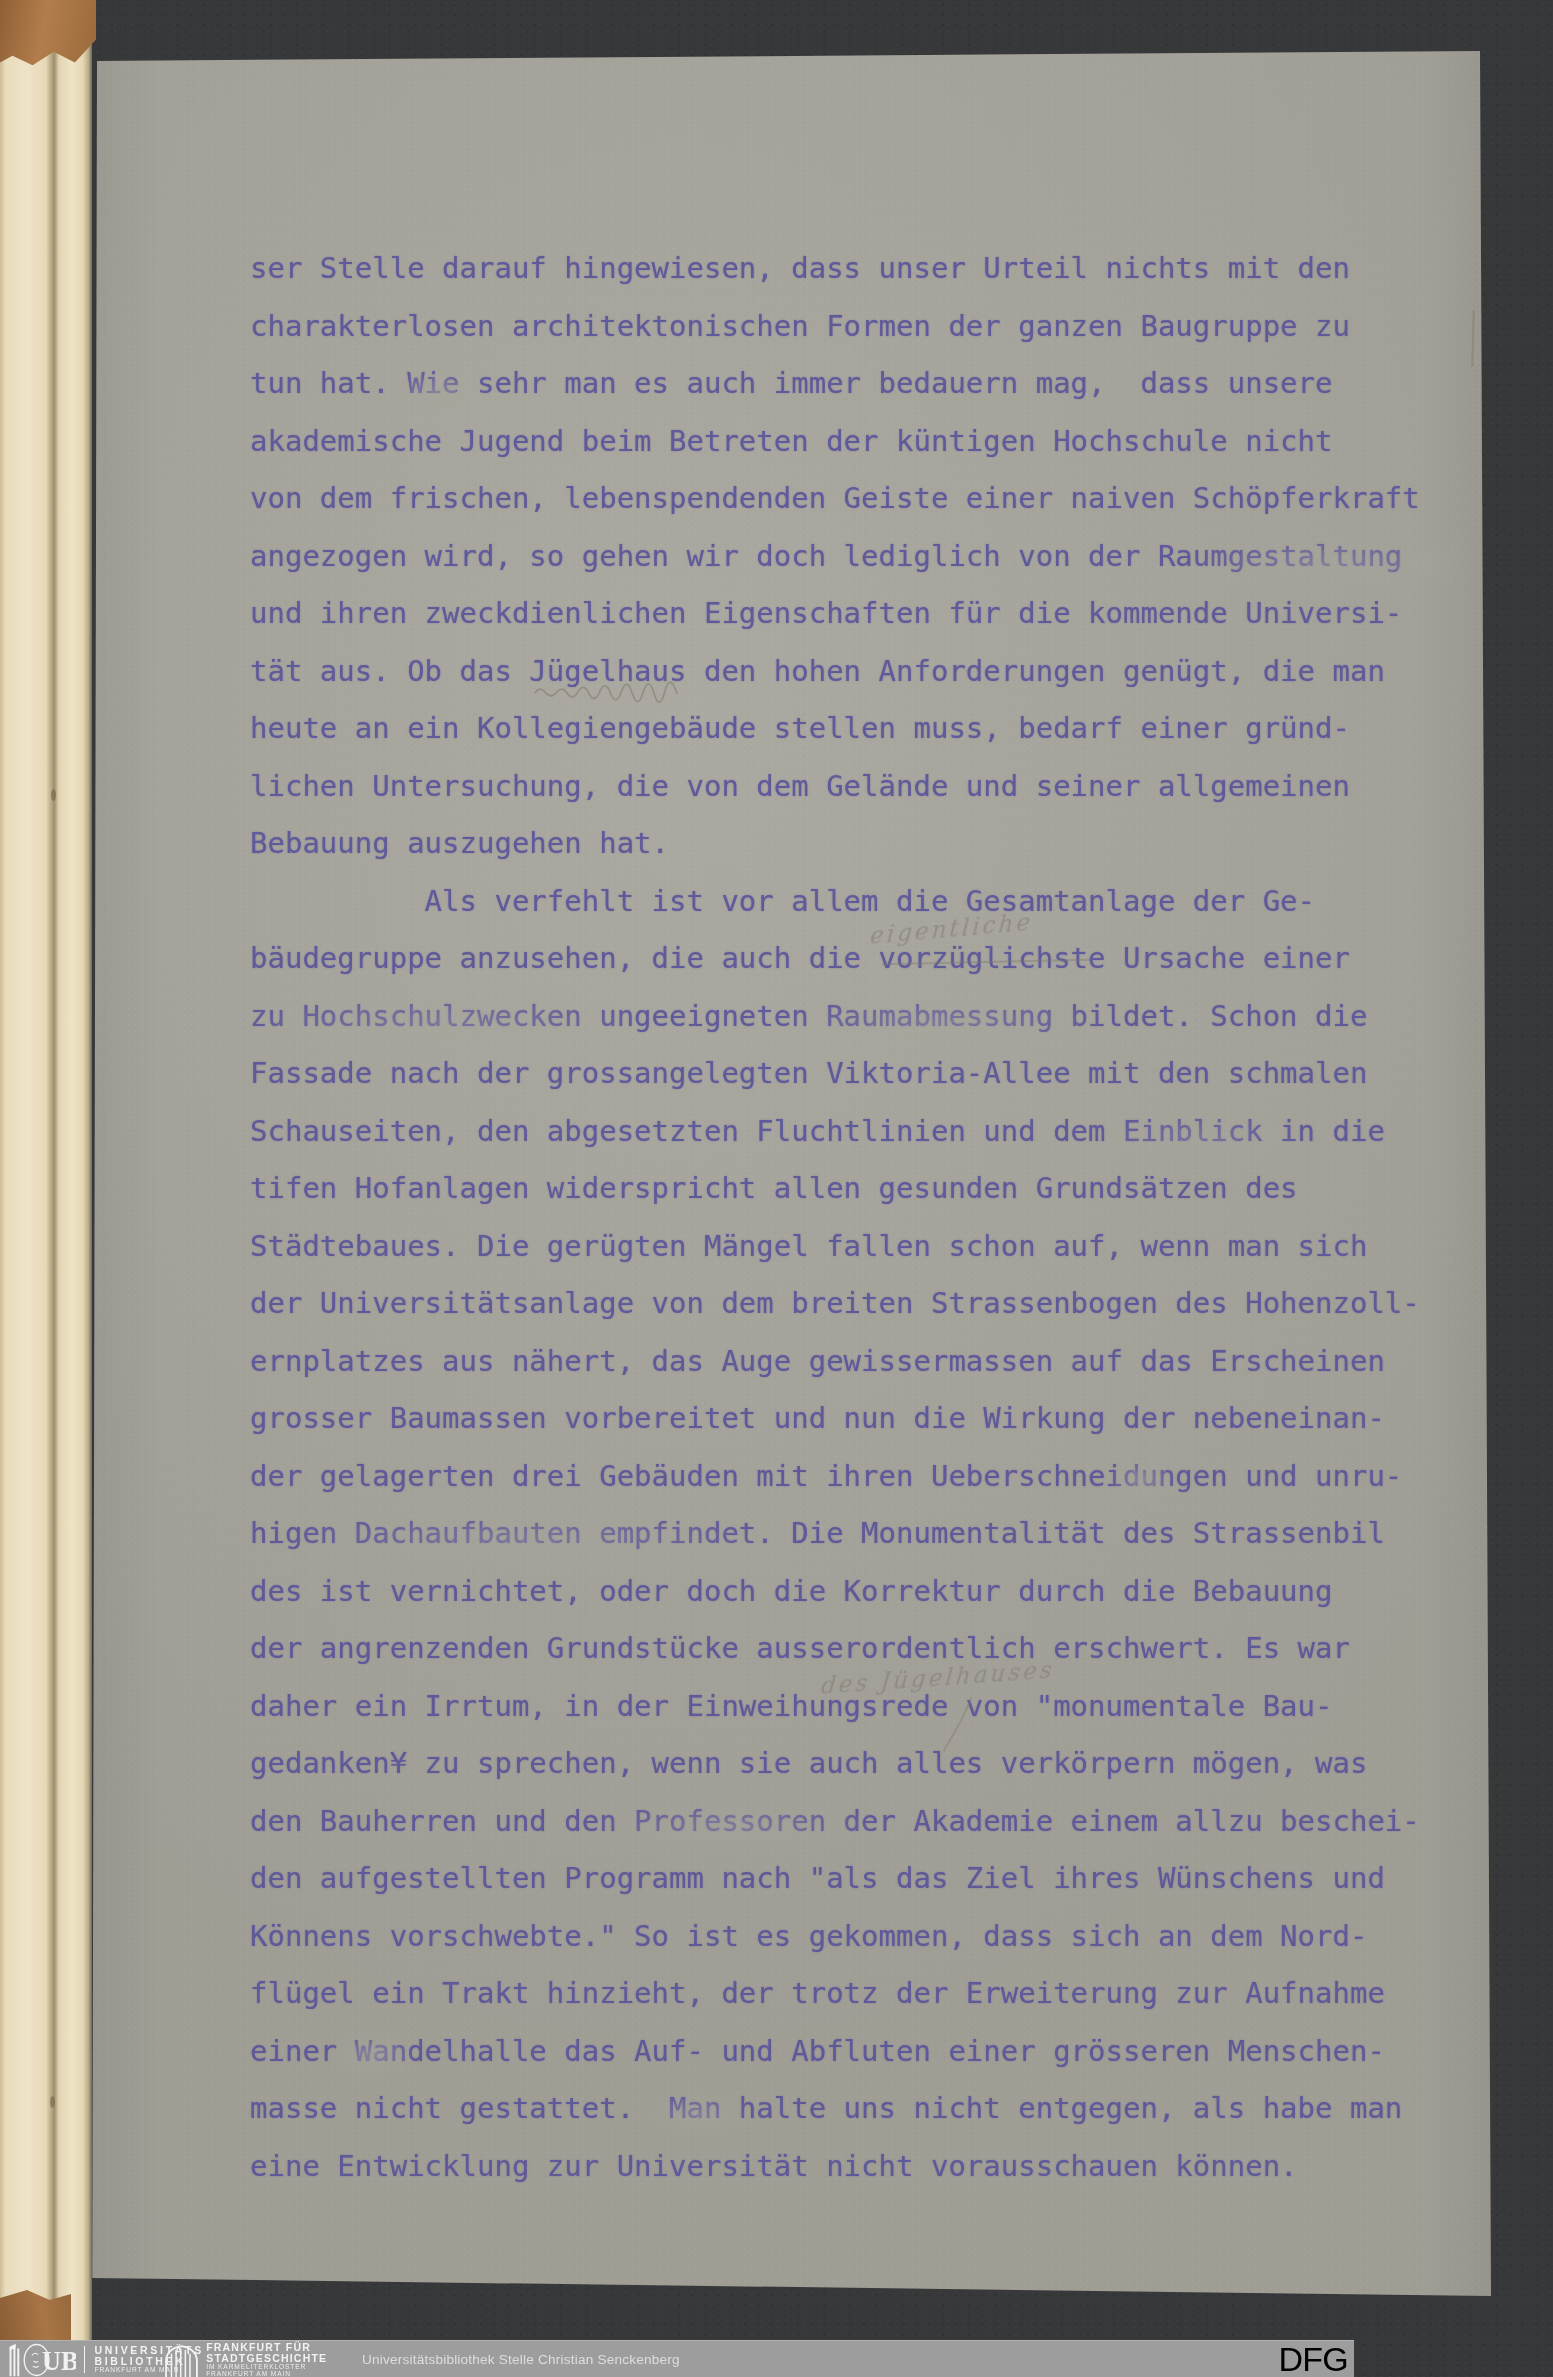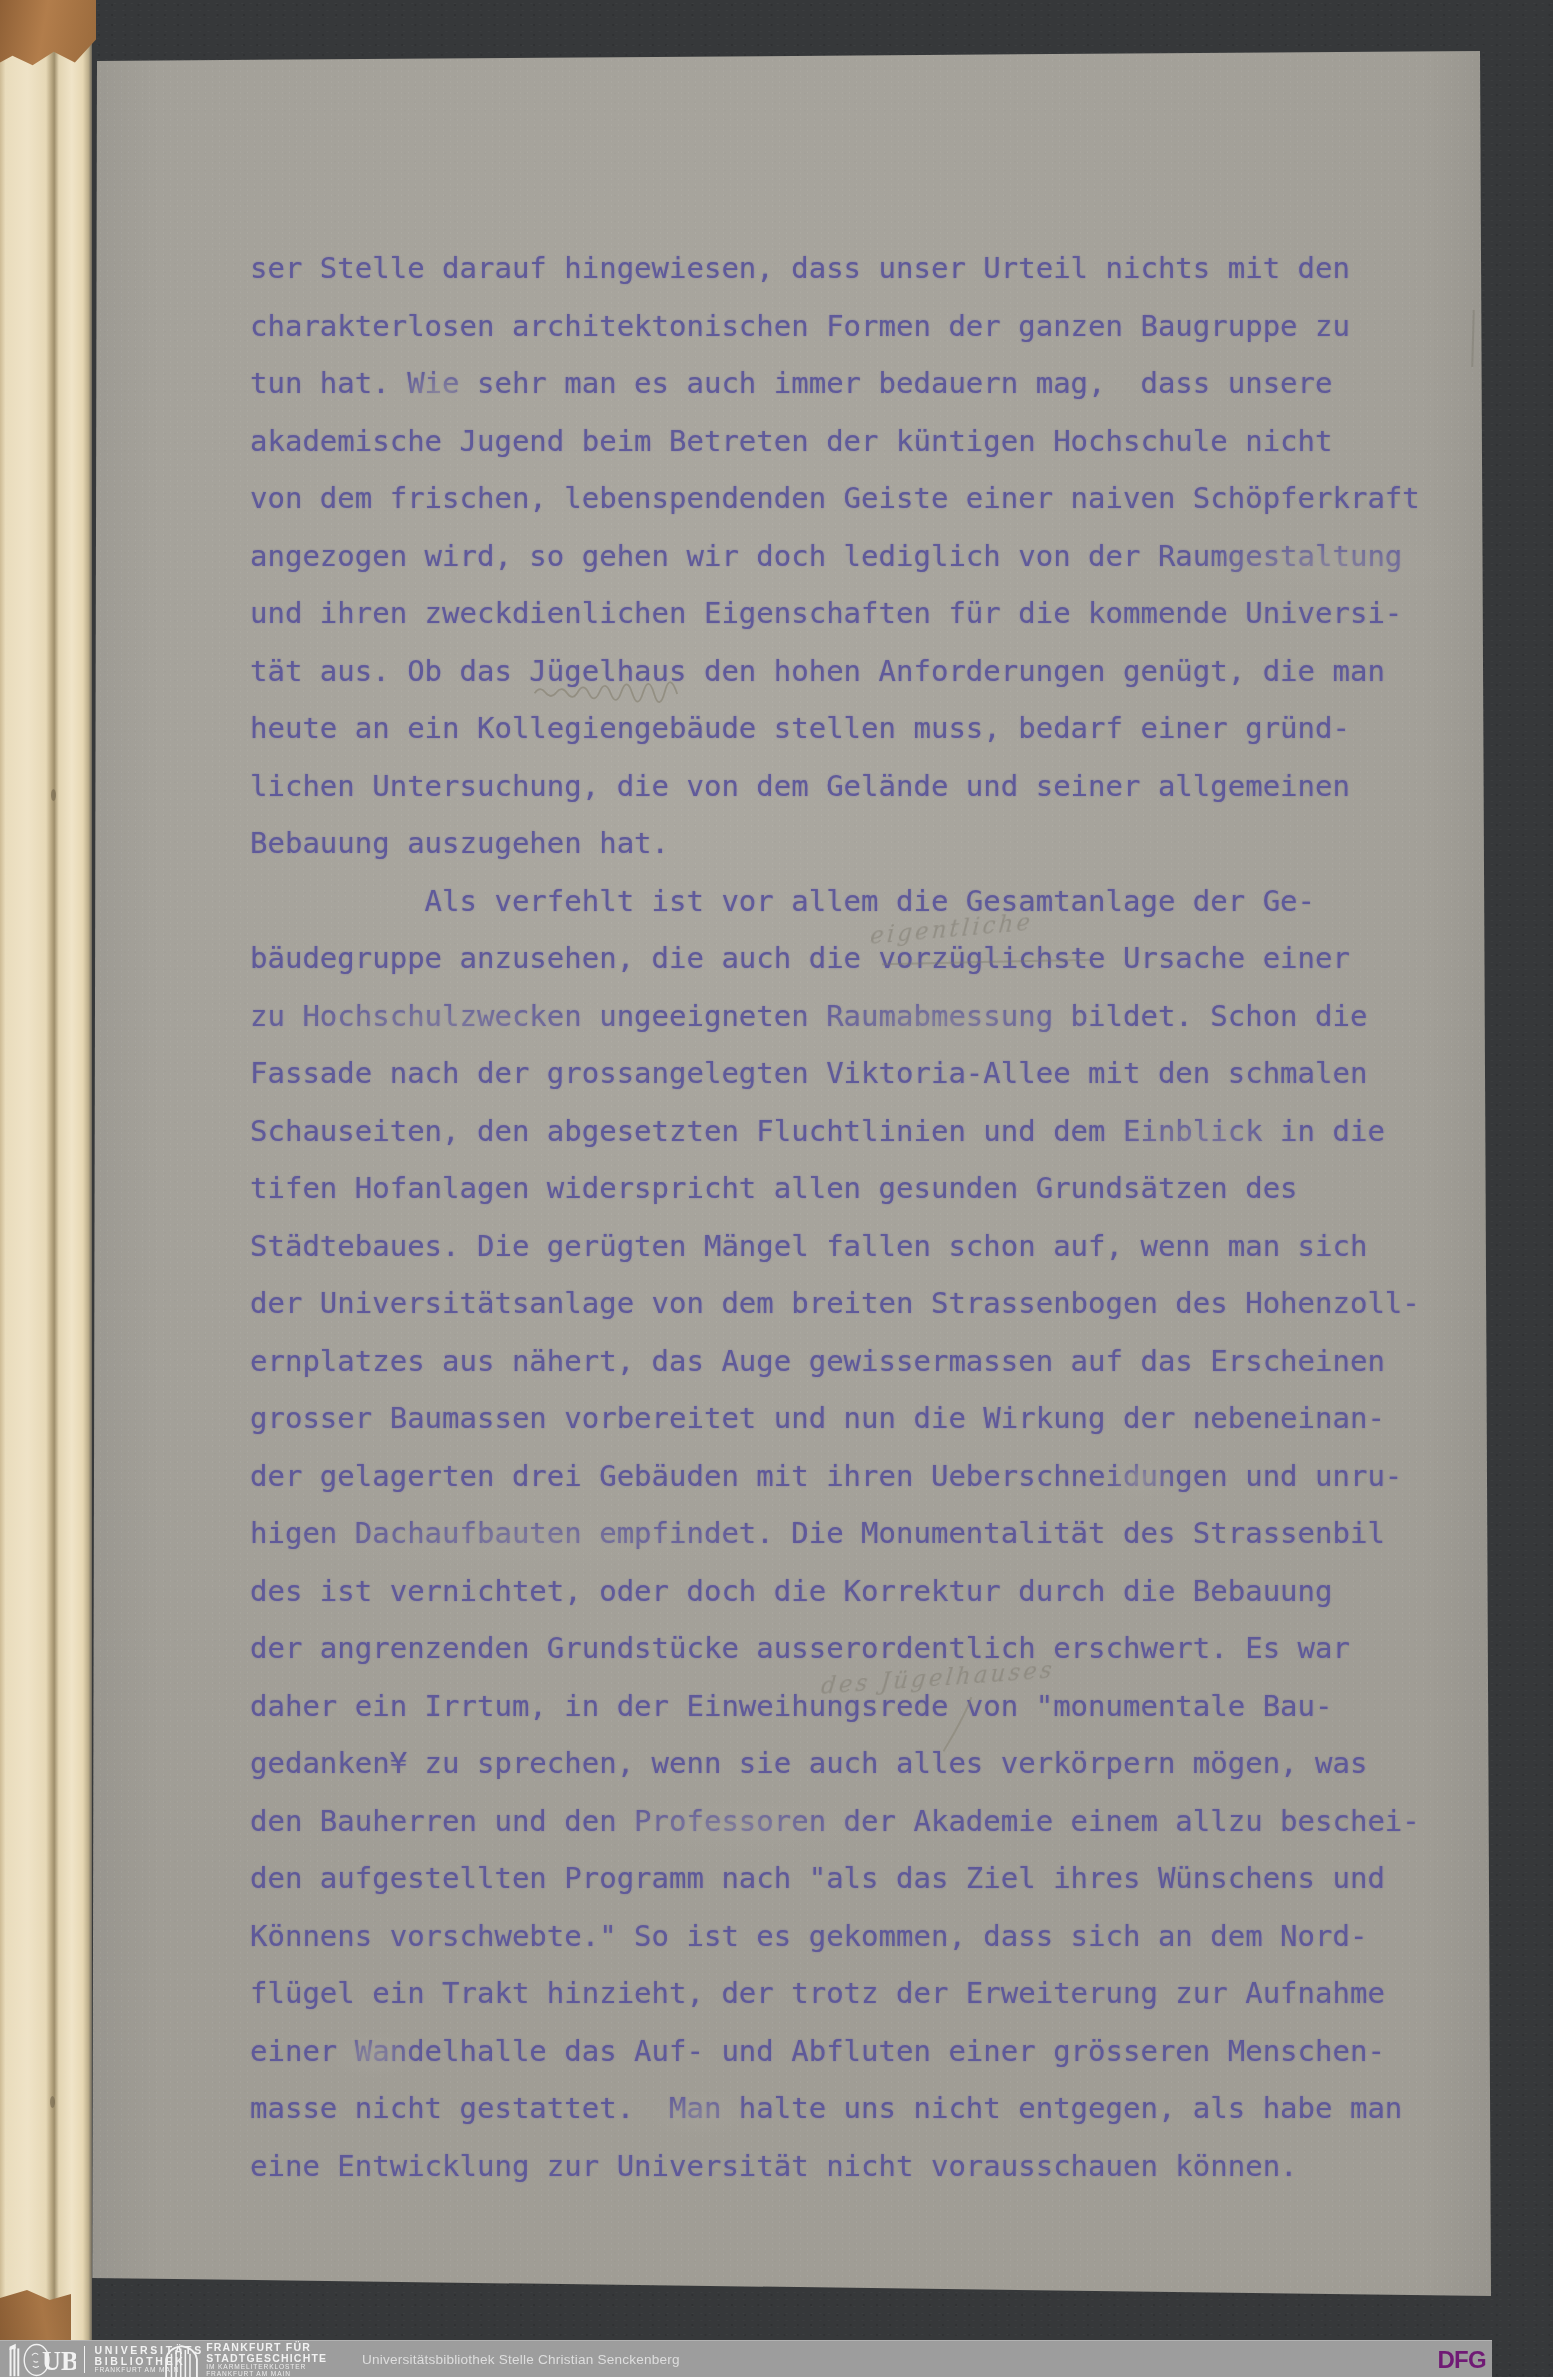--- a/index.html
+++ b/index.html
@@ -57,34 +57,34 @@
     text-shadow:0 0 1.2px rgba(86,80,154,.5),0 0 2.3px rgba(86,80,154,.18);}
 
   
   .pencil-note{position:absolute;font-family:"DejaVu Serif","Liberation Serif",serif;
     font-style:italic;font-size:23px;letter-spacing:3.1px;white-space:pre;
     color:var(--pencil,#7b776c);opacity:.5;filter:blur(0.3px);}
   .pencil-line{position:absolute;background:var(--pencil,#7b776c);opacity:.4;}
   .svg-mark{position:absolute;overflow:visible;}
 
   
-  #footer{position:absolute;left:0;top:2340px;width:1492px;height:37px;
+  #footer{position:absolute;left:0;top:2340px;width:1354px;height:37px;
     background:var(--footer-bg,#9d9d9d);border-top:0.8px solid #b3b3b3;box-sizing:border-box;
     color:#f2f2f2;}
   .logo-block{position:absolute;top:0;height:37px;display:flex;align-items:center;gap:6.2px;}
   #ub-block{left:7.8px;}
   #inst-block{left:163px;}
   .logo-text{display:flex;flex-direction:column;justify-content:center;line-height:1.05;}
   .lt-big{font-size:10.5px;font-weight:bold;letter-spacing:2.7px;white-space:nowrap;}
   .lt-small{font-size:6.6px;letter-spacing:0.9px;white-space:nowrap;opacity:.95;}
   .ub-divider{width:1.6px;height:26.4px;background:#f2f2f2;margin:0 3.1px 0 1.6px;}
   #footer-credit{position:absolute;left:362px;top:0;height:37px;display:flex;align-items:center;
     font-size:13.6px;color:#dedede;letter-spacing:0.2px;}
   #dfg-logo{position:absolute;right:6.2px;top:0;height:37px;display:flex;align-items:center;
-    font-size:24px;font-weight:bold;letter-spacing:-0.8px;color:#701a75;
+    font-size:34px;font-weight:normal;letter-spacing:-0.8px;color:#000000;
     font-family:"Liberation Sans",sans-serif;}
 </style>
 </head>
 <body>
 
 <div id="stage" style="--paper: #a7a49c; --ink: #56509a; --pencil: #7b776c; --backdrop: #36383a; --footer-bg: #9d9d9d;">
 
   <div id="book-edge">
     <div class="crease-notch" style="left:51px;top:789px;"></div>
     <div class="crease-notch" style="left:50px;top:2096px;"></div>

